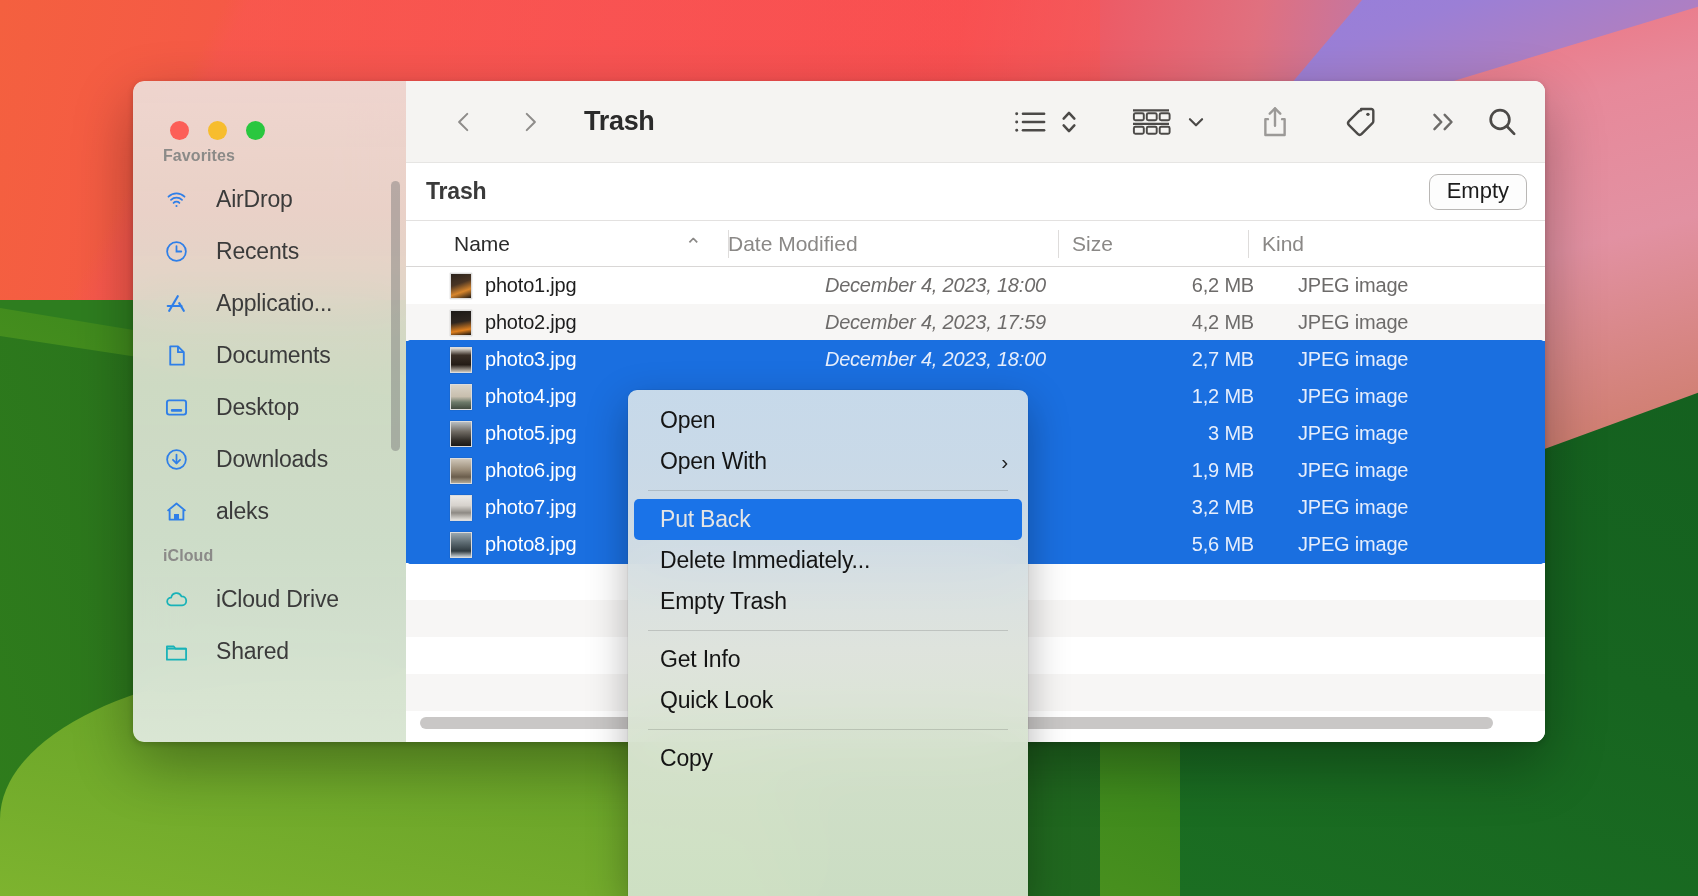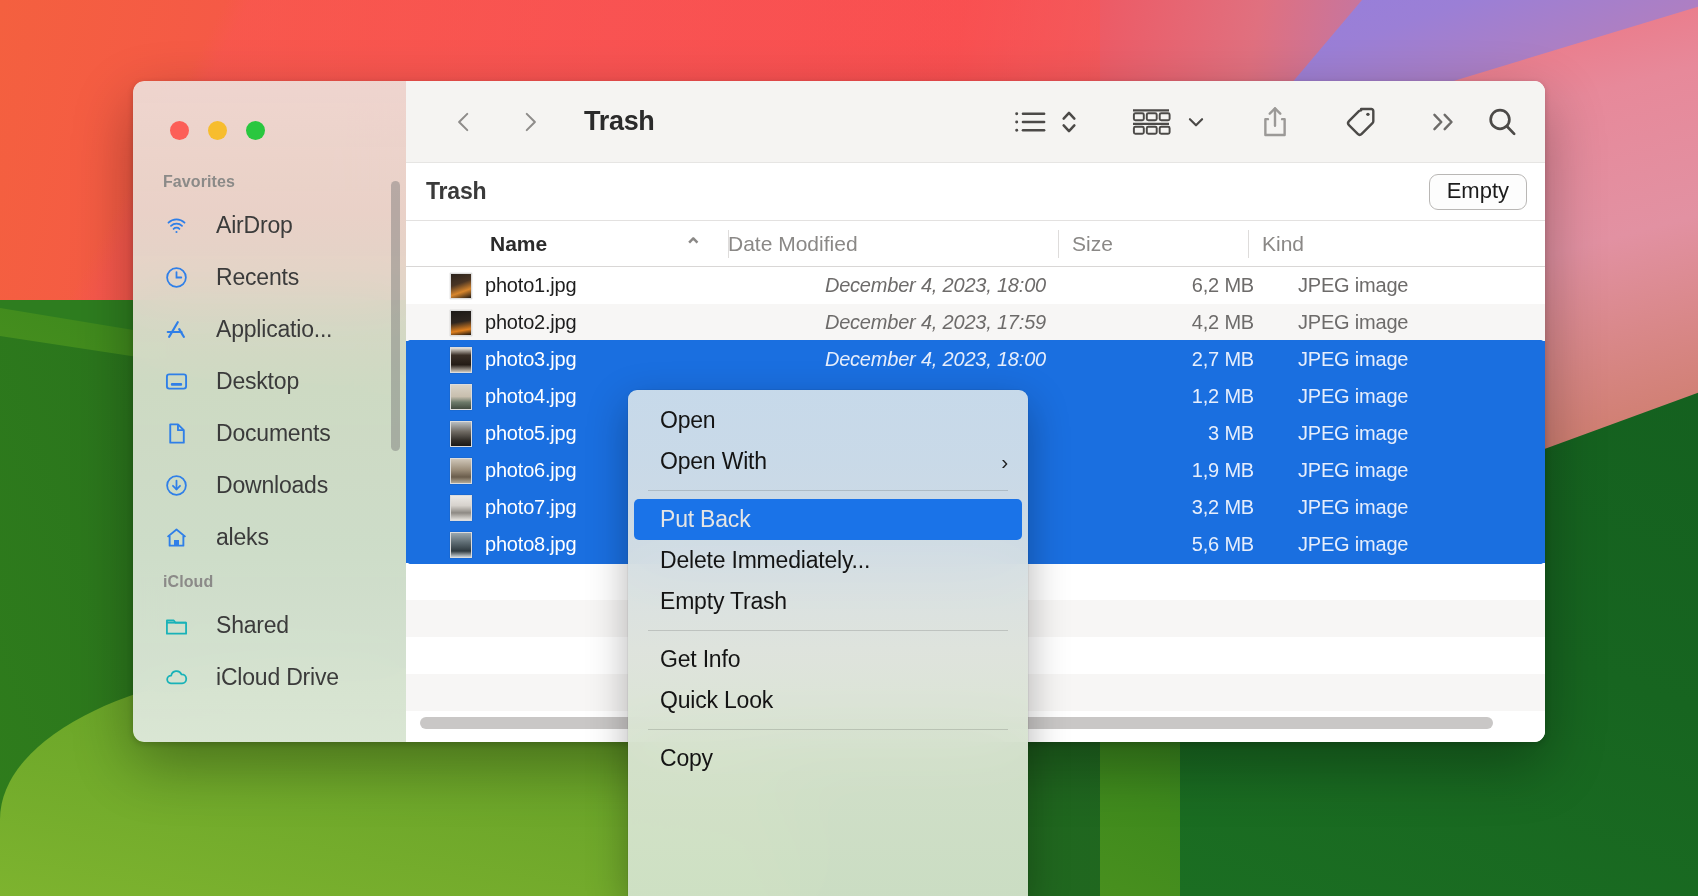--- a/index.html
+++ b/index.html
@@ -70,21 +70,21 @@
   
   #sidebar {
     width:273px; flex:0 0 273px; position:relative;
     background:linear-gradient(180deg,
        rgba(238,218,212,.96) 0%,
        rgba(232,216,206,.95) 20%,
        rgba(216,224,206,.94) 46%,
        rgba(214,226,210,.95) 70%,
        rgba(222,232,219,.96) 100%);
     backdrop-filter:blur(26px);
-    padding-top:82px;
+    padding-top:56px;
   }
   .traffic { position:absolute; left:37px; top:40px; display:flex; gap:19px; }
   .tl { width:19px; height:19px; border-radius:50%; }
   .tl-r { background:#fc5f57; }
   .tl-y { background:#f7bd2e; }
   .tl-g { background:#29c73f; }
 
   .sb-head {
     font-size:16px; font-weight:700; color:#8b8a88;
     padding:0 0 0 30px; margin:10px 0 8px;
@@ -131,21 +131,21 @@
   #col-head {
     height:46px; flex:0 0 46px; background:#fff;
     display:flex; align-items:center; border-bottom:1px solid #d9d7d6;
     font-size:21px; color:#8a8886;
     position:relative;
   }
   .ch { height:46px; display:flex; align-items:center; position:relative; }
   .ch + .ch::before {
     content:""; position:absolute; left:0; top:9px; bottom:9px; width:1px; background:#dedcdb;
   }
-  .ch-name { width:322px; padding-left:84px; color:#2b2b2b; font-weight:700; }
+  .ch-name { width:322px; padding-left:48px; color:#2b2b2b; font-weight:400; }
   .ch-sort { position:absolute; right:26px; top:13px; color:#8a8886; }
   .ch-date { width:330px; }
   .ch-size { width:190px; padding-left:14px; }
   .ch-kind { flex:1; padding-left:14px; }
 
   #rows { flex:1; position:relative; overflow:hidden; background:#fff; }
   .row {
     display:flex; align-items:center; height:37px;
     font-size:20px; color:#1d1d1d; letter-spacing:-.2px;gap:12px;
   }
@@ -247,36 +247,36 @@
             <path d="M5 19L13.2 5"></path>
               <path d="M19 19L14.6 11.6"></path>
               <path d="M3.6 14.4h13.2"></path>
           </svg>
         </span>
         <span class="sb-lbl">Applicatio...</span>
       </div>
 
       <div class="sb-item">
         <span class="sb-ico">
+          <svg width="25" height="25" viewBox="0 0 24 24" fill="none" stroke="#2f7fe8" stroke-width="1.8" stroke-linejoin="round">
+            <path d="M6 3.2h7.4L19 8.8V20.8H6z"></path>
+              <path d="M13.4 3.2v5.6H19"></path>
+          </svg>
+        </span>
+        <span class="sb-lbl">Documents</span>
+      </div>
+
+      <div class="sb-item">
+        <span class="sb-ico">
           <svg width="25" height="25" viewBox="0 0 24 24" fill="none" stroke="#2f7fe8" stroke-width="1.8">
             <rect x="2.8" y="5.2" width="18.4" height="13.6" rx="2.2"></rect>
             <rect x="6.6" y="13.4" width="10.8" height="2.6" rx="1" fill="#2f7fe8" stroke="none"></rect>
           </svg>
         </span>
         <span class="sb-lbl">Desktop</span>
-      </div>
-
-      <div class="sb-item">
-        <span class="sb-ico">
-          <svg width="25" height="25" viewBox="0 0 24 24" fill="none" stroke="#2f7fe8" stroke-width="1.8" stroke-linejoin="round">
-            <path d="M6 3.2h7.4L19 8.8V20.8H6z"></path>
-              <path d="M13.4 3.2v5.6H19"></path>
-          </svg>
-        </span>
-        <span class="sb-lbl">Documents</span>
       </div>
 
       <div class="sb-item">
         <span class="sb-ico">
           <svg width="25" height="25" viewBox="0 0 24 24" fill="none" stroke="#2f7fe8" stroke-width="1.7" stroke-linecap="round" stroke-linejoin="round">
             <circle cx="12" cy="12" r="9"></circle>
               <path d="M12 7.4v8.2"></path>
               <path d="M8.6 12.3L12 15.7l3.4-3.4"></path>
           </svg>
         </span>
@@ -292,34 +292,34 @@
           </svg>
         </span>
         <span class="sb-lbl">aleks</span>
       </div>
 
       <div class="sb-head">iCloud</div>
 
       <div class="sb-item">
         <span class="sb-ico">
           <svg width="25" height="25" viewBox="0 0 24 24" fill="none" stroke="#18b2b8" stroke-width="1.7" stroke-linejoin="round">
+            <path d="M6.6 17.6a3.7 3.7 0 01.3-7.4 5.2 5.2 0 019.9-1.2 3.9 3.9 0 01.5 8.6z"></path>
+          </svg>
+        </span>
+        <span class="sb-lbl">iCloud Drive</span>
+      </div>
+
+      <div class="sb-item">
+        <span class="sb-ico">
+          <svg width="25" height="25" viewBox="0 0 24 24" fill="none" stroke="#18b2b8" stroke-width="1.7" stroke-linejoin="round">
             <path d="M2.8 7.2h6.6l1.7 2.1h10.1v10.5H2.8z"></path>
               <path d="M2.8 9.3h18.4"></path>
           </svg>
         </span>
         <span class="sb-lbl">Shared</span>
-      </div>
-
-      <div class="sb-item">
-        <span class="sb-ico">
-          <svg width="25" height="25" viewBox="0 0 24 24" fill="none" stroke="#18b2b8" stroke-width="1.7" stroke-linejoin="round">
-            <path d="M6.6 17.6a3.7 3.7 0 01.3-7.4 5.2 5.2 0 019.9-1.2 3.9 3.9 0 01.5 8.6z"></path>
-          </svg>
-        </span>
-        <span class="sb-lbl">iCloud Drive</span>
       </div>
 
       <div id="sb-scroll"></div>
     </div>
 
     <div id="main">
 
       <div id="toolbar">
         <div class="nav-btn">
           <svg width="26" height="30" viewBox="0 0 24 24" fill="none" stroke="#8e8c8a" stroke-width="1.9" stroke-linecap="round" stroke-linejoin="round">

